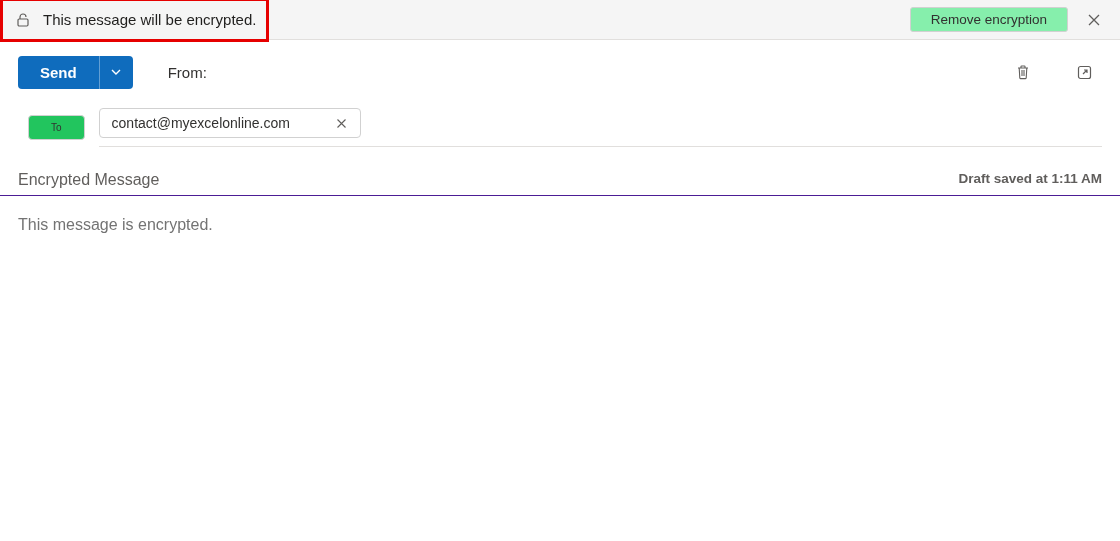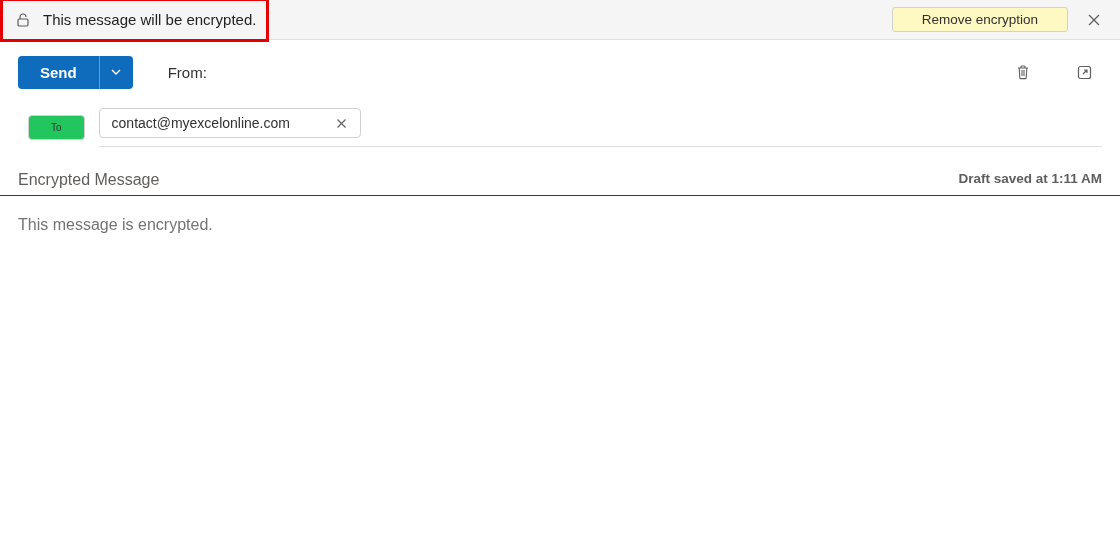--- a/index.html
+++ b/index.html
@@ -32,23 +32,23 @@
     }
     .lock-wrap {
       width: 20px; height: 20px;
       display: flex; align-items: center; justify-content: center;
       margin-right: 10px;
     }
     .bar-text { font-size: 15px; color: #201f1e; }
     .bar-spacer { flex: 1; }
     .bar-btn {
       border: 1px solid #d1d1d1;
-      background: #fef9c3;
+      background: #86efac;
       border-radius: 3px;
-      padding: 4px 29px;
+      padding: 4px 20px;
       font-size: 13.5px;
       color: #323130;
       cursor: pointer;
       margin-left: 6px;
       font-family: inherit;
     }
     .bar-close {
       width: 32px; height: 32px;
       display: flex; align-items: center; justify-content: center;
       margin-left: 10px;

